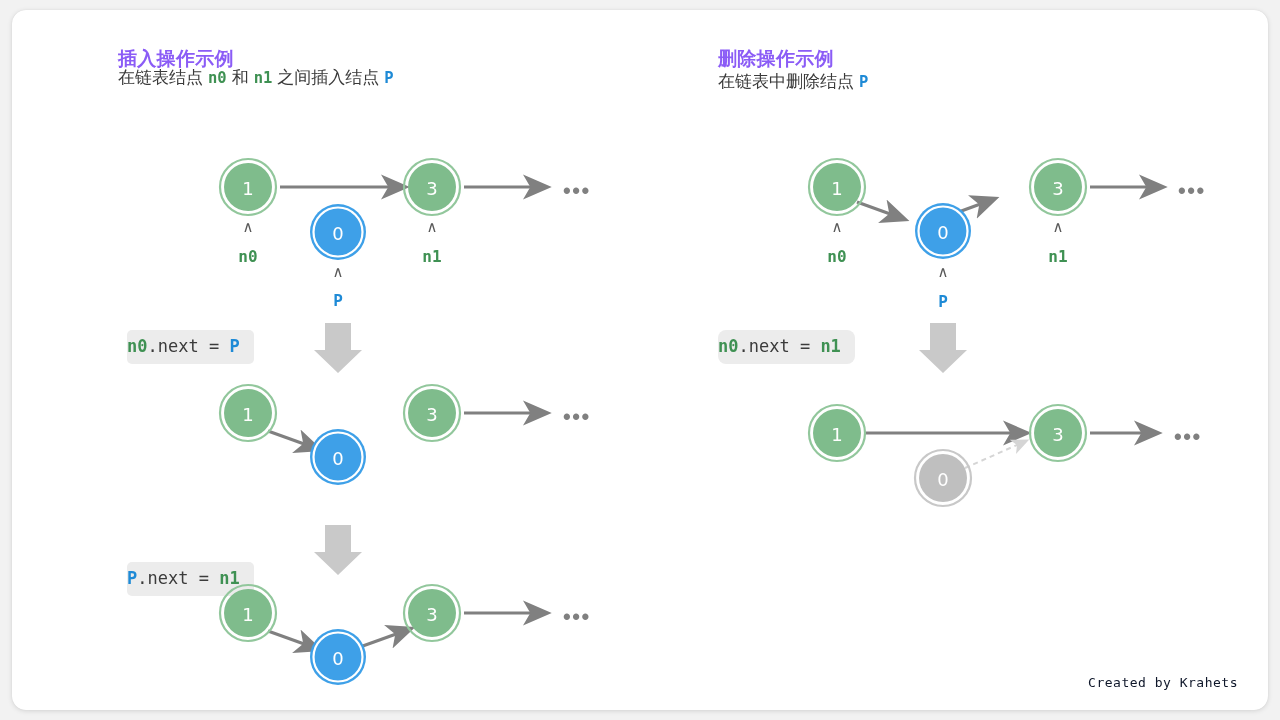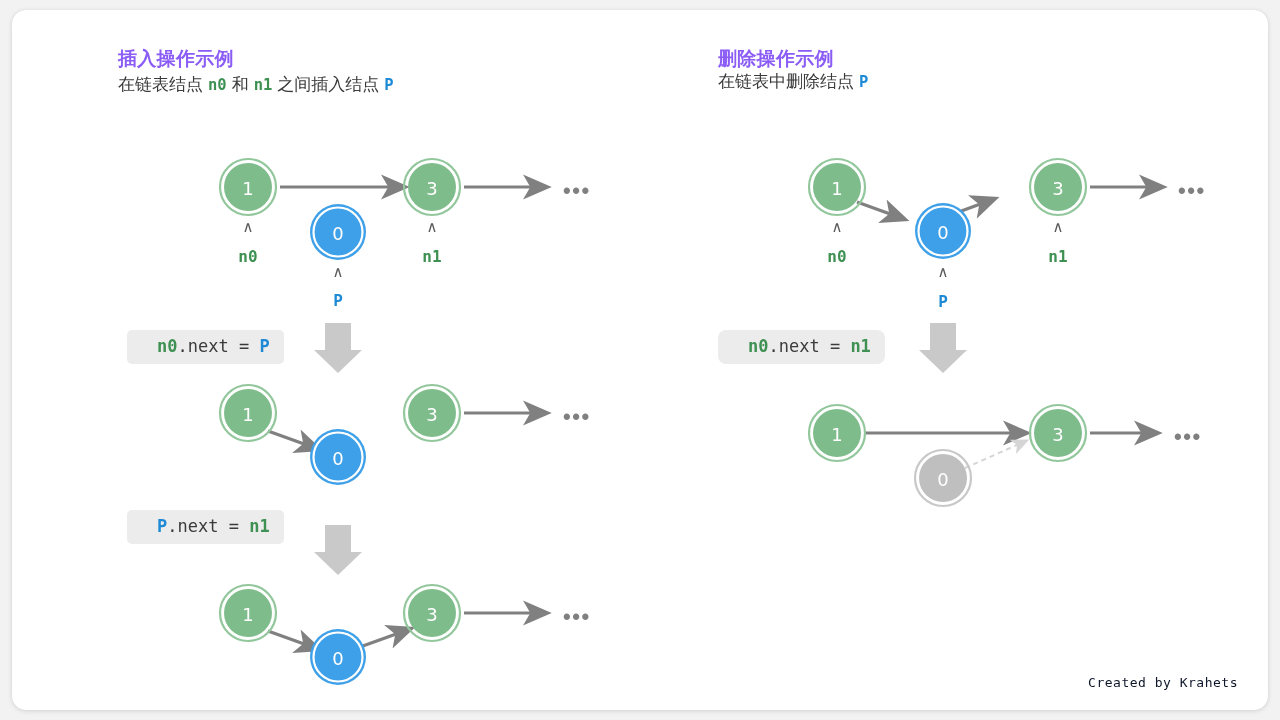--- a/index.html
+++ b/index.html
@@ -58,21 +58,21 @@
     font-weight: bold;
     font-size: 15.5px;
     padding: 0 5px;
   }
 
   
   .code-pill {
     position: absolute;
     background: #ececec;
     border-radius: 5px;
-    padding: 7px 14px 8px 30px;
+    padding: 7px 14px 8px 0;
     font-family: "DejaVu Sans Mono", "Liberation Mono", monospace;
     font-size: 17px;
     color: #3b3b3b;
     white-space: nowrap;
     line-height: 1.1;
   }
   .code-pill .g { color: #3f9153; font-weight: bold; }
   .code-pill .b { color: #1e8ad6; font-weight: bold; }
 
   
@@ -127,21 +127,21 @@
 </head>
 <body>
 
 <div id="root">
   <div class="card">
 
     <div class="panel panel-left">
 
       <div class="panel-title" style="left:106px; top:36px;">插入操作示例</div>
 
-      <div class="panel-sub" style="left:106px; top:63px;">
+      <div class="panel-sub" style="left:106px; top:56px;">
         <span>在链表结点</span><span class="code-g">n0</span><span>和</span><span class="code-g">n1</span><span>之间插入结点</span><span class="code-b">P</span>
       </div>
 
       <svg width="628" height="700">
         <defs>
           <marker id="ah" markerWidth="9" markerHeight="9" refX="7.2" refY="4.5" orient="auto">
             <path d="M0,0.6 L9,4.5 L0,8.4 L2.3,4.5 Z" fill="#808080"></path>
           </marker>
           <marker id="ahl" markerWidth="9" markerHeight="9" refX="7.2" refY="4.5" orient="auto">
             <path d="M0,0.6 L9,4.5 L0,8.4 L2.3,4.5 Z" fill="#d5d5d5"></path>
@@ -203,21 +203,21 @@
           <text class="node-text" x="326" y="448">0</text>
         </g>
         <g>
           <circle cx="420" cy="403" r="28" fill="none" stroke="#92C79C" stroke-width="2.2"></circle>
           <circle cx="420" cy="403" r="24" fill="#7FBC8C"></circle>
           <text class="node-text" x="420" y="404">3</text>
         </g>
       </svg>
       <div class="ellipsis" style="left:551px; top:396px;">•••</div>
 
-      <div class="code-pill" style="left:115px; top:500px;">
+      <div class="code-pill" style="left:115px; top:552px;">
         <span class="b">P</span><span>.next = </span><span class="g">n1</span>
       </div>
       <svg width="628" height="700">
         <path d="M313,515 L339,515 L339,542 L350,542 L326,565 L302,542 L313,542 Z" fill="#c9c9c9"></path>
       </svg>
 
       <svg width="628" height="700">
         <line x1="256" y1="621" x2="306" y2="639" stroke="#808080" stroke-width="3.2" marker-end="url(#ah)"></line>
         <line x1="348" y1="637" x2="398" y2="619" stroke="#808080" stroke-width="3.2" marker-end="url(#ah)"></line>
         <line x1="452" y1="603" x2="534" y2="603" stroke="#808080" stroke-width="3.2" marker-end="url(#ah)"></line>

